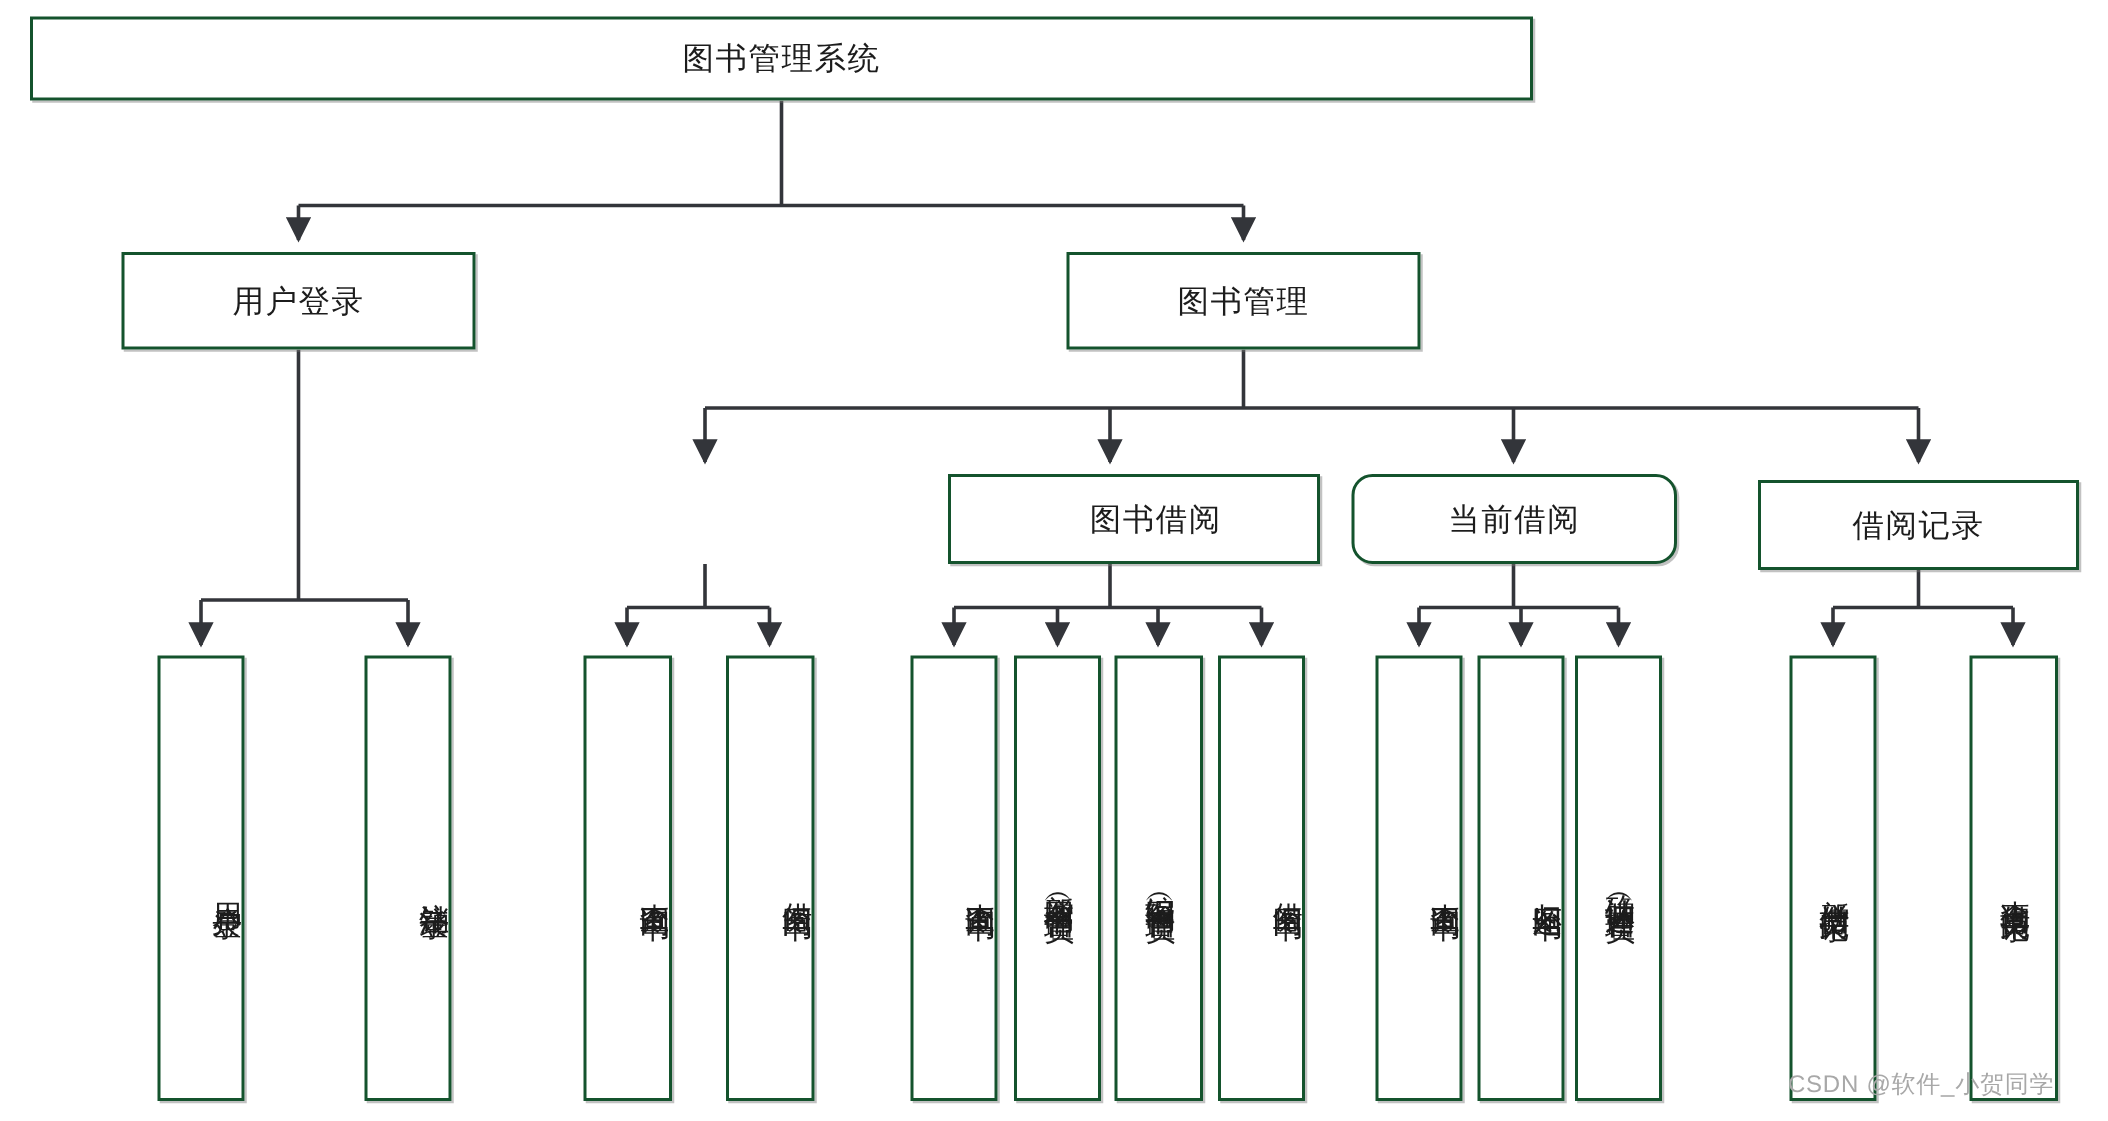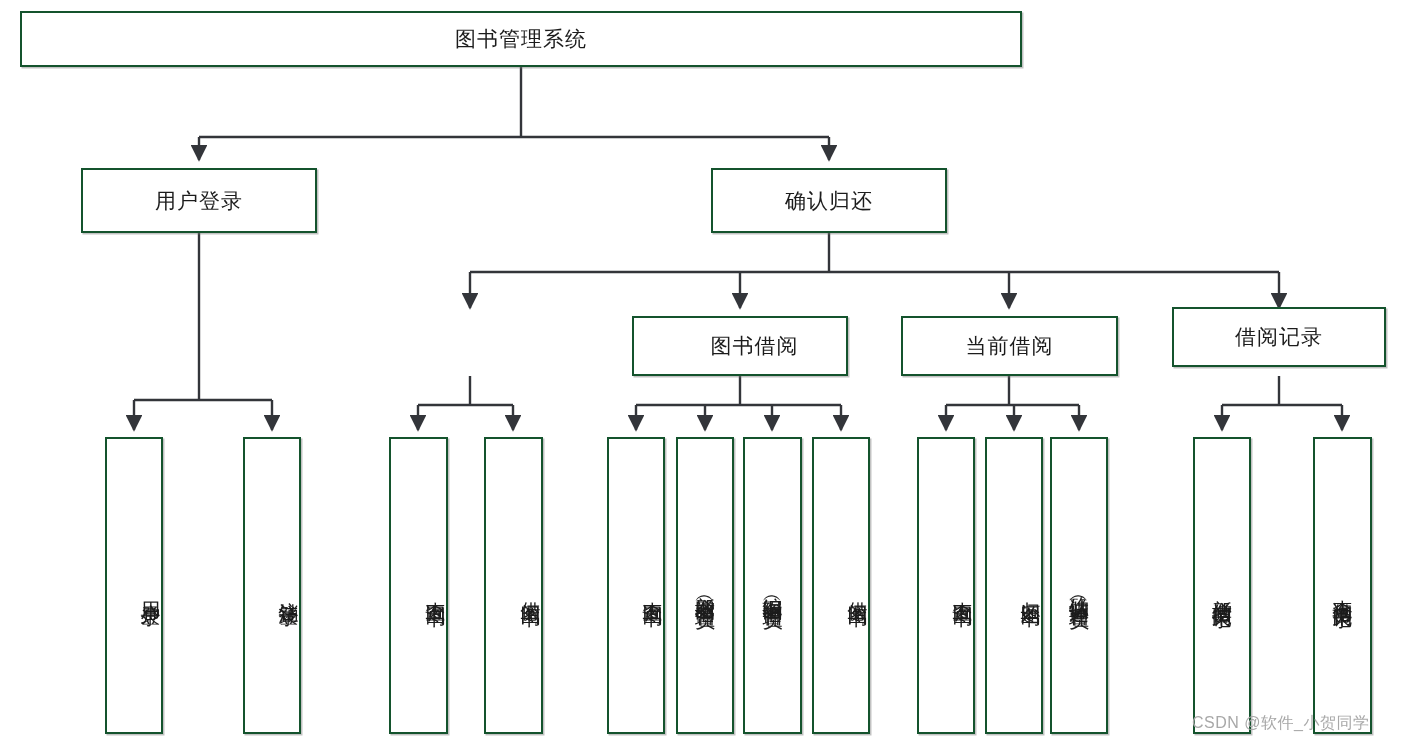--- a/index.html
+++ b/index.html
@@ -116,25 +116,25 @@
       <path d="M 1279 376 L 1279 405"></path>
       <path d="M 1222 405 L 1342 405"></path>
       <path d="M 1222 405 L 1222 430" marker-end="url(#arrow)"></path>
       <path d="M 1342 405 L 1342 430" marker-end="url(#arrow)"></path>
     </g>
   </svg>
 
   <div class="node horiz" style="left: 20px; top: 11px; width: 1002px; height: 56px;">图书管理系统</div>
 
   <div class="node horiz" style="left: 81px; top: 168px; width: 236px; height: 65px;">用户登录</div>
-  <div class="node horiz" style="left: 711px; top: 168px; width: 236px; height: 65px;">确认归还</div>
+  <div class="node horiz" style="left: 711px; top: 168px; width: 236px; height: 65px;">图书管理</div>
 
-  <div class="node horiz" style="left: 632px; top: 316px; width: 216px; height: 60px; padding-left: 29px;">图书借阅</div>
-  <div class="node horiz" style="left: 901px; top: 316px; width: 217px; height: 60px;">当前借阅</div>
-  <div class="node horiz" style="left: 1172px; top: 307px; width: 214px; height: 60px;">借阅记录</div>
+  <div class="node horiz" style="left: 632px; top: 316px; width: 248px; height: 60px; padding-left: 29px;">图书借阅</div>
+  <div class="node horiz" style="left: 901px; top: 316px; width: 217px; height: 60px; border-radius: 14px;">当前借阅</div>
+  <div class="node horiz" style="left: 1172px; top: 320px; width: 214px; height: 60px;">借阅记录</div>
 
   <div class="node vert" style="left: 105px; top: 437px; width: 58px; height: 297px;">用户登录</div>
   <div class="node vert" style="left: 243px; top: 437px; width: 58px; height: 297px;">注销登录</div>
   <div class="node vert" style="left: 389px; top: 437px; width: 59px; height: 297px;">查询图书</div>
   <div class="node vert" style="left: 484px; top: 437px; width: 59px; height: 297px;">借阅图书</div>
   <div class="node vert" style="left: 607px; top: 437px; width: 58px; height: 297px;">查询图书</div>
   <div class="node vert tall" style="left: 676px; top: 437px; width: 58px; height: 297px;">新增图书（管理员）</div>
   <div class="node vert tall" style="left: 743px; top: 437px; width: 59px; height: 297px;">编辑图书（管理员）</div>
   <div class="node vert" style="left: 812px; top: 437px; width: 58px; height: 297px;">借阅图书</div>
   <div class="node vert" style="left: 917px; top: 437px; width: 58px; height: 297px;">查询图书</div>

